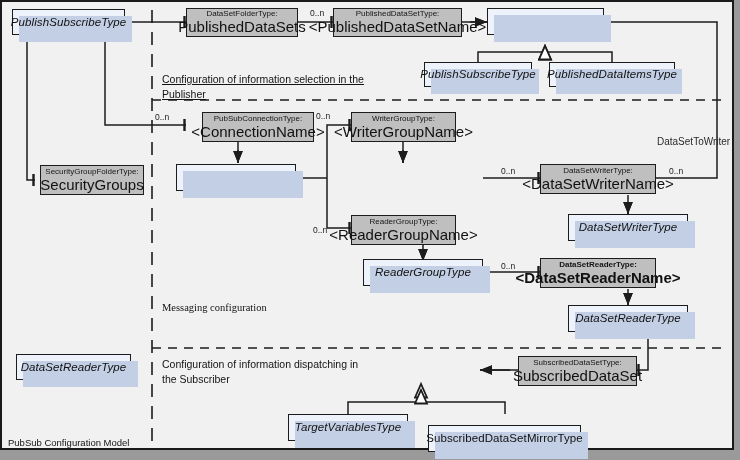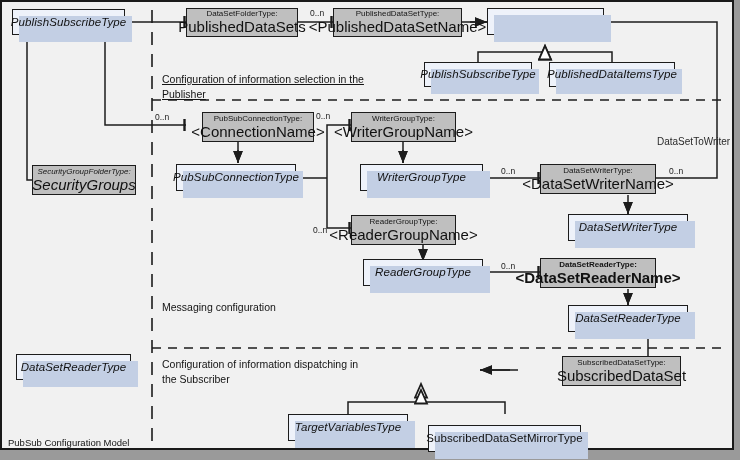--- a/index.html
+++ b/index.html
@@ -129,44 +129,39 @@
   <div class="node cls" style="left:424px;top:62px;width:108px;height:25px;">
     <div class="shadow" style="left:6px;top:6px;width:108px;height:25px;"></div>
     <span class="nm">PublishSubscribeType</span>
   </div>
 
   <div class="node cls" style="left:549px;top:62px;width:126px;height:25px;">
     <div class="shadow" style="left:6px;top:6px;width:126px;height:25px;"></div>
     <span class="nm">PublishedDataItemsType</span>
   </div>
 
-  <div class="node inst" style="left:32px;top:165px;width:104px;height:30px;font-style:italic;">
+  <div class="node inst" style="left:40px;top:165px;width:104px;height:30px;">
     <span class="t1">SecurityGroupFolderType:</span>
     <span class="t2">SecurityGroups</span>
   </div>
 
   <div class="node inst" style="left:186px;top:112px;width:112px;height:30px;margin-left:16px;">
     <span class="t1">PubSubConnectionType:</span>
     <span class="t2">&lt;ConnectionName&gt;</span>
   </div>
 
   <div class="node cls" style="left:176px;top:164px;width:120px;height:27px;">
     <div class="shadow" style="left:6px;top:6px;width:120px;height:27px;"></div>
-    <span class="nm">PubSubConnectionType</span>
   </div>
 
   <div class="node inst" style="left:351px;top:112px;width:105px;height:30px;">
     <span class="t1">WriterGroupType:</span>
     <span class="t2">&lt;WriterGroupName&gt;</span>
   </div>
 
-  <div class="node cls" style="left:360px;top:164px;width:123px;height:27px;">
-    <div class="shadow" style="left:6px;top:6px;width:123px;height:27px;"></div>
-    <span class="nm">WriterGroupType</span>
-  </div>
 
   <div class="node inst" style="left:540px;top:164px;width:116px;height:30px;">
     <span class="t1">DataSetWriterType:</span>
     <span class="t2">&lt;DataSetWriterName&gt;</span>
   </div>
 
   <div class="node cls" style="left:568px;top:214px;width:120px;height:27px;">
     <div class="shadow" style="left:6px;top:6px;width:120px;height:27px;"></div>
     <span class="nm">DataSetWriterType</span>
   </div>
@@ -190,21 +185,21 @@
     <div class="shadow" style="left:6px;top:6px;width:120px;height:27px;"></div>
     <span class="nm">DataSetReaderType</span>
   </div>
 
   <div class="node cls" style="left:16px;top:354px;width:115px;height:26px;">
     <div class="shadow" style="left:6px;top:6px;width:115px;height:26px;"></div>
     <span class="nm">DataSetReaderType</span>
   </div>
 
 
-  <div class="node inst" style="left:518px;top:356px;width:119px;height:30px;margin-left:44px;">
+  <div class="node inst" style="left:518px;top:356px;width:119px;height:30px;">
     <span class="t1">SubscribedDataSetType:</span>
     <span class="t2">SubscribedDataSet</span>
   </div>
 
   <div class="node cls" style="left:288px;top:414px;width:120px;height:27px;">
     <div class="shadow" style="left:6px;top:6px;width:120px;height:27px;"></div>
     <span class="nm">TargetVariablesType</span>
   </div>
 
   <div class="node cls concrete" style="left:428px;top:425px;width:153px;height:27px;">
@@ -216,17 +211,17 @@
   <span class="mult" style="left:155px;top:112px;">0..n</span>
   <span class="mult" style="left:316px;top:111px;">0..n</span>
   <span class="mult" style="left:313px;top:225px;">0..n</span>
   <span class="mult" style="left:501px;top:166px;">0..n</span>
   <span class="mult" style="left:669px;top:166px;">0..n</span>
   <span class="mult" style="left:501px;top:261px;">0..n</span>
 
   <span class="assoc-lbl" style="left:657px;top:136px;">DataSetToWriter</span>
 
   <div class="note" style="left:162px;top:72px;width:205px;text-decoration:underline;">Configuration of information selection in the Publisher</div>
-  <div class="note" style="left:162px;top:300px;width:220px;">Messaging configuration</div>
+  <div class="note" style="left:162px;top:300px;width:220px;font-family:Liberation Serif, serif;">Messaging configuration</div>
   <div class="note" style="left:162px;top:357px;width:198px;">Configuration of information dispatching in the Subscriber</div>
 
   <span class="corner" style="left:8px;top:437px;">PubSub Configuration Model</span>
 </div>
 
 </body></html>

